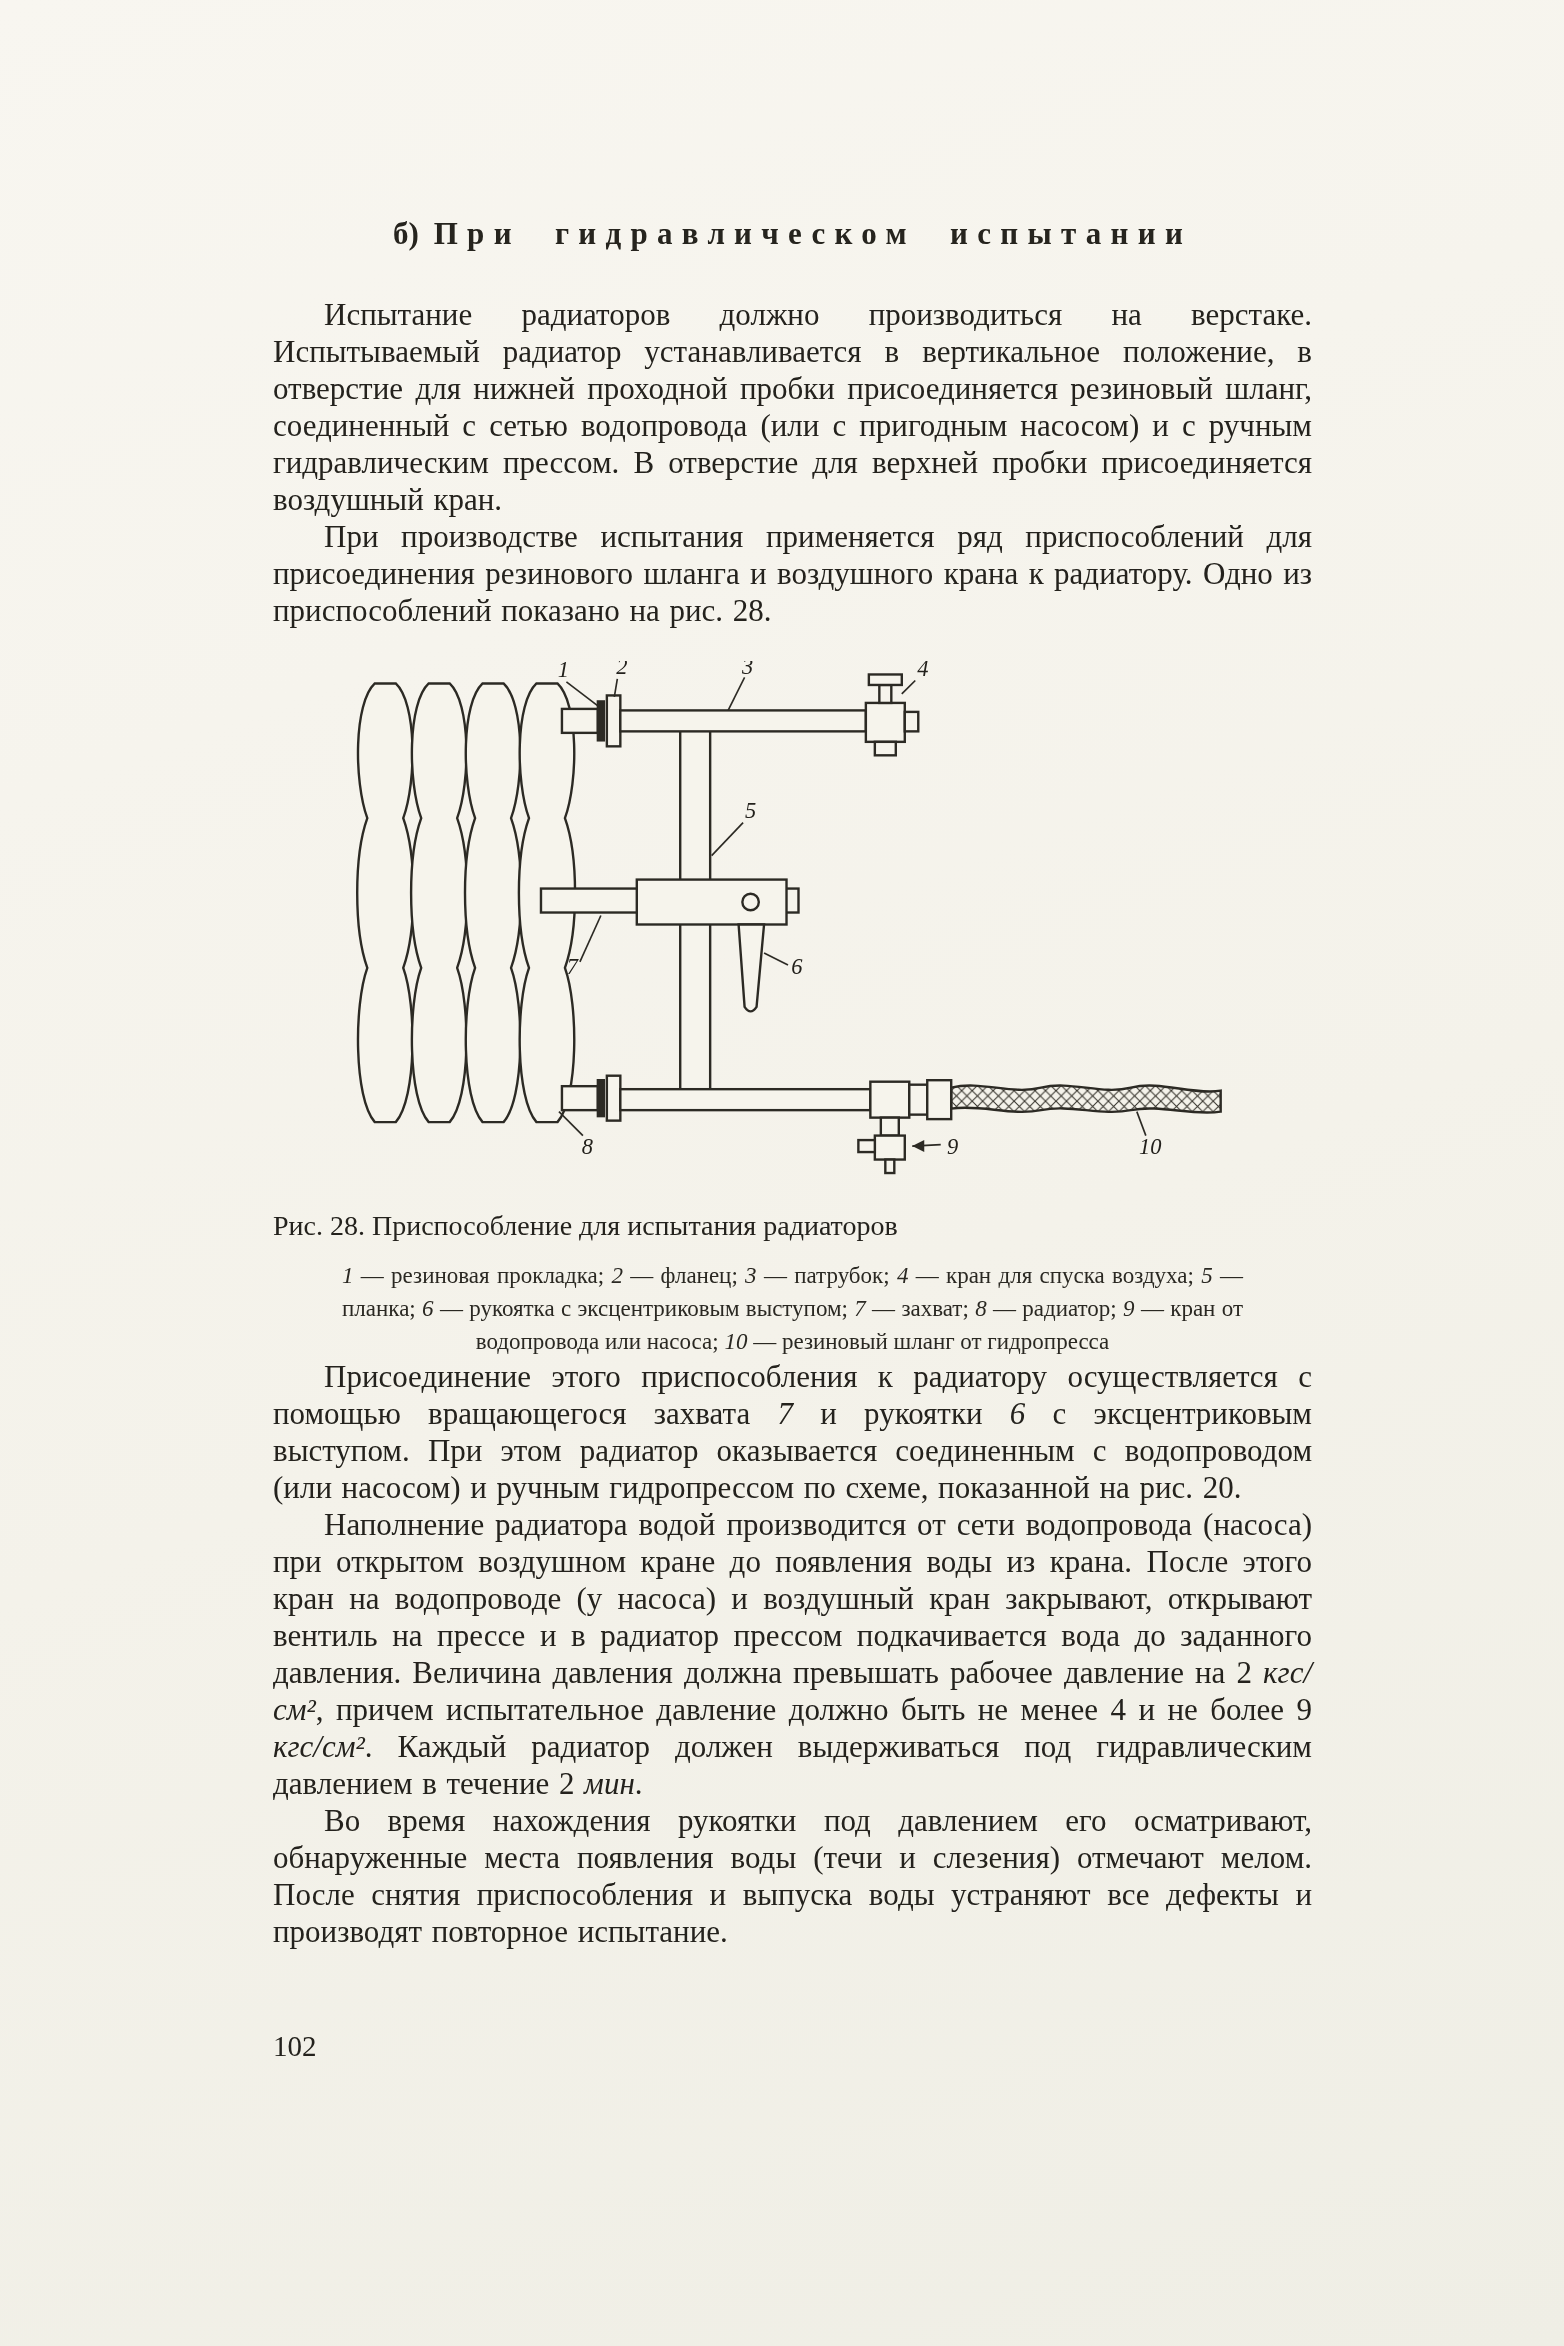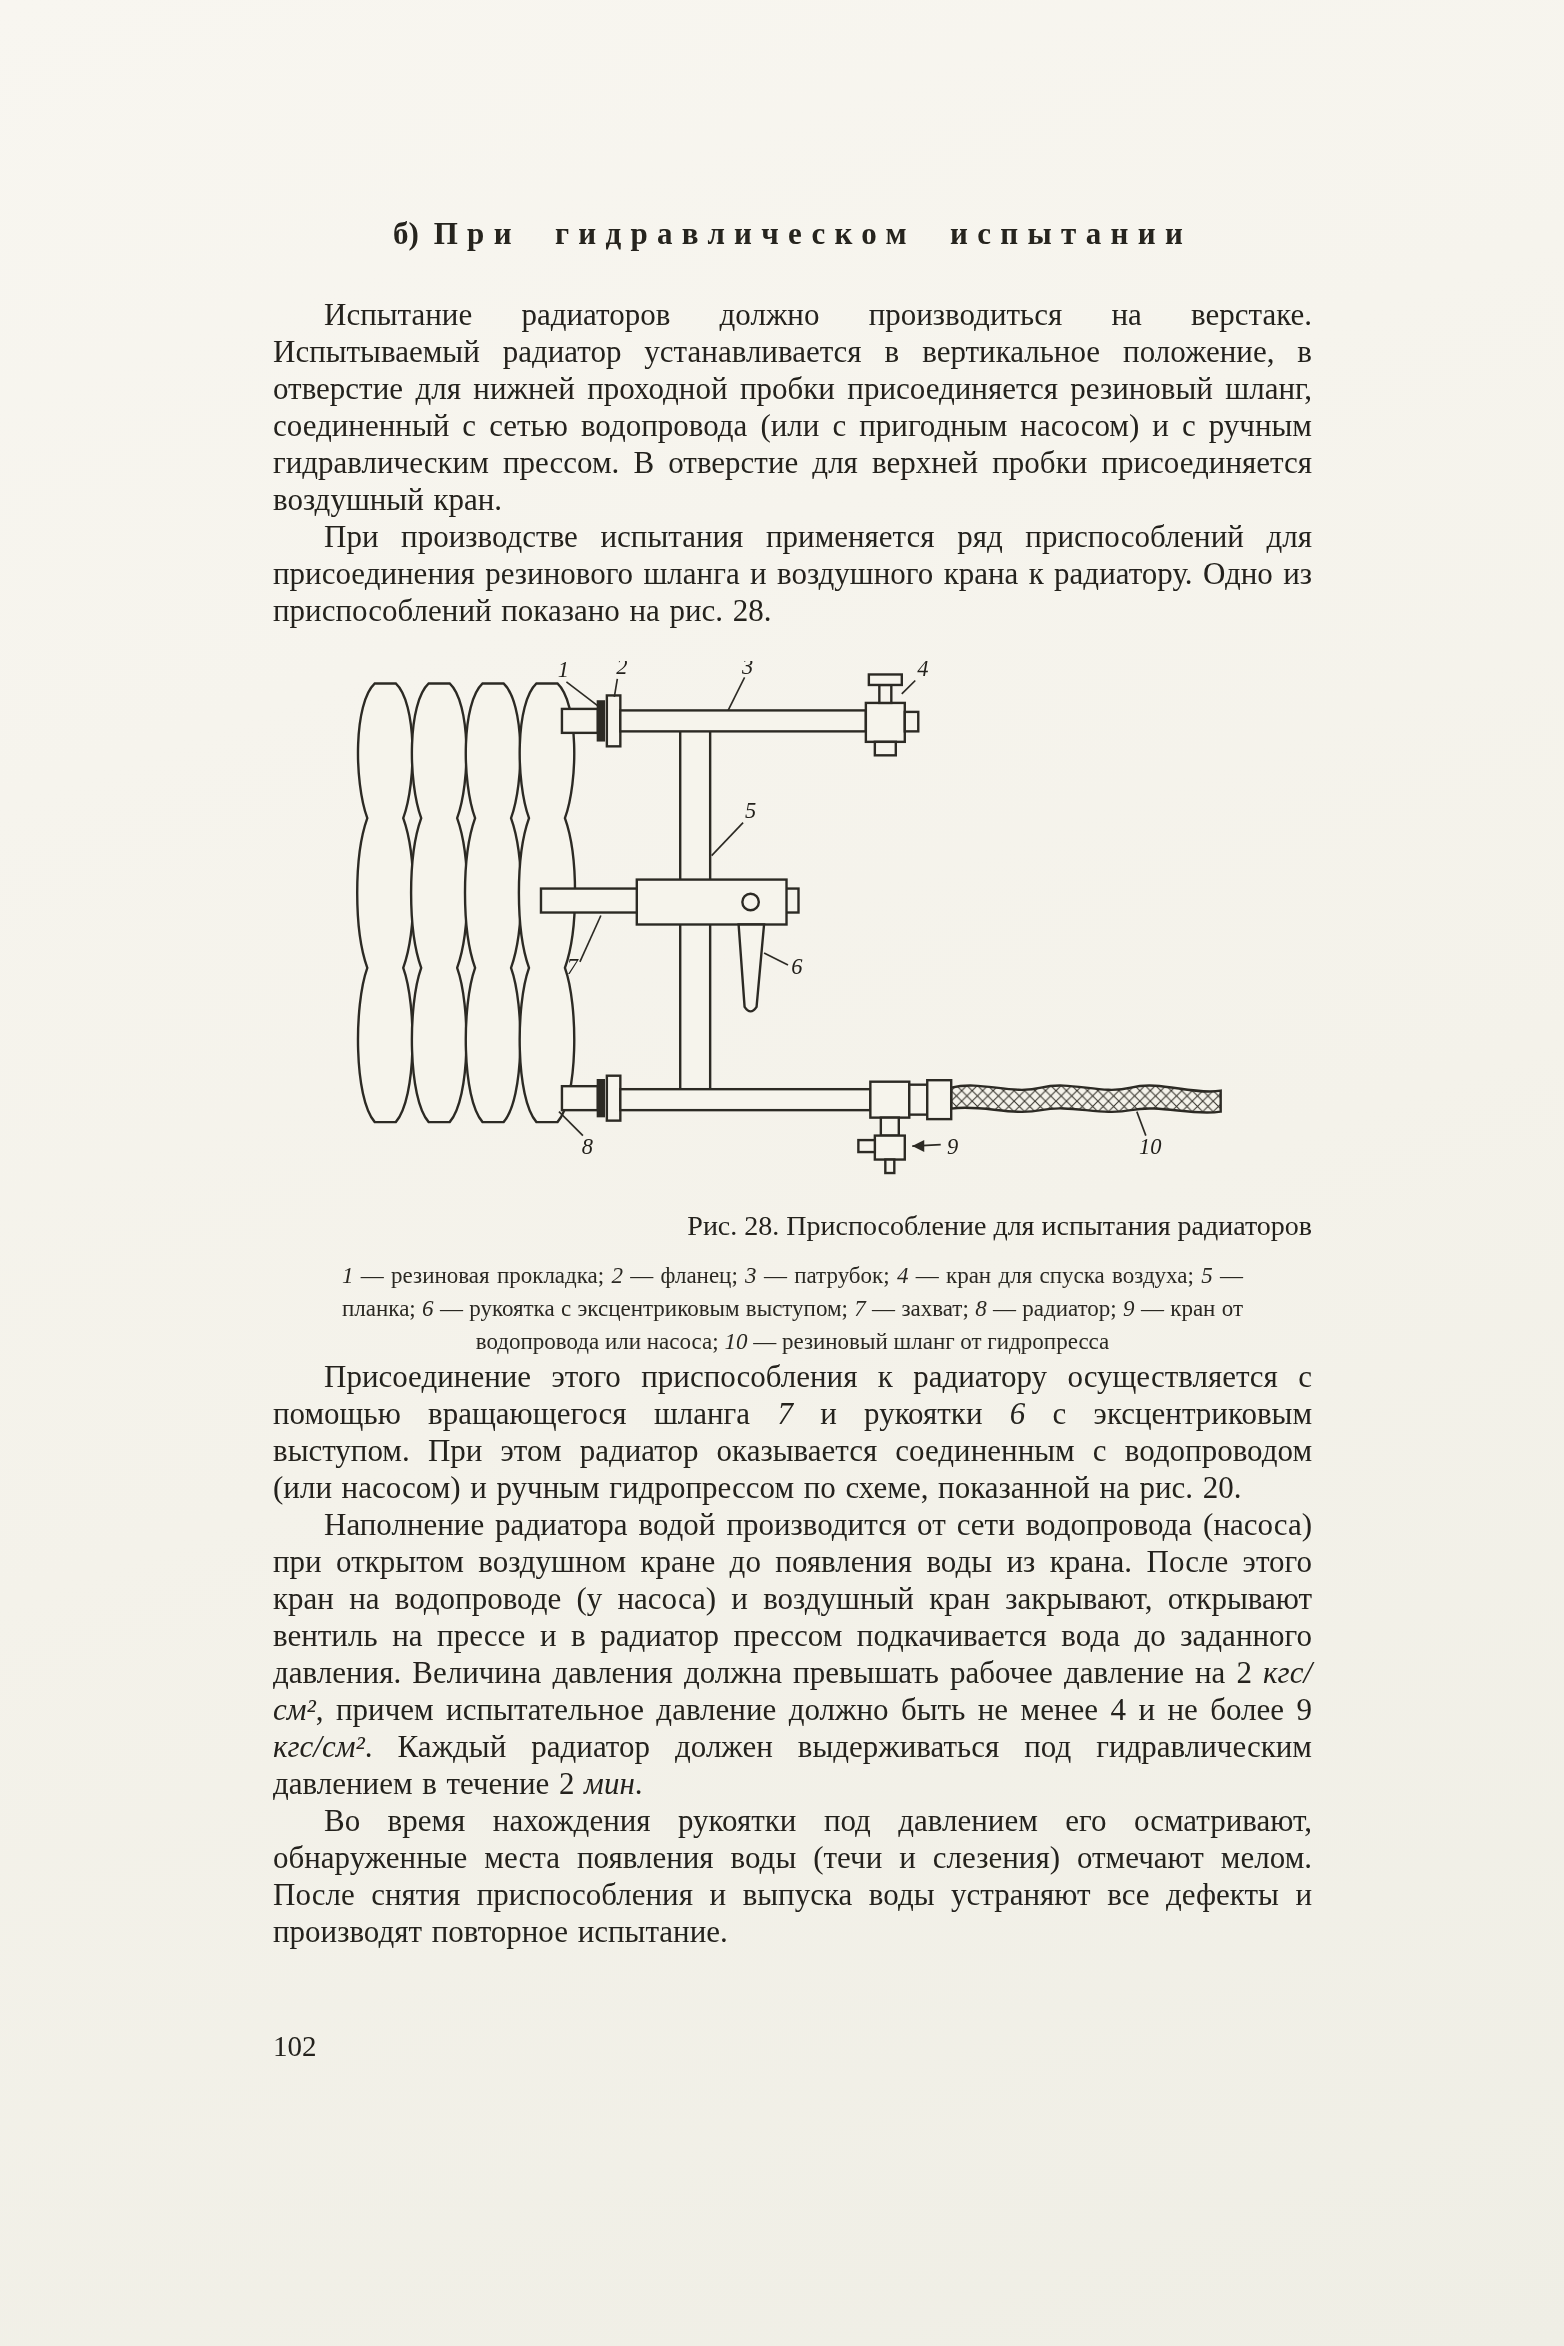--- a/index.html
+++ b/index.html
@@ -7,21 +7,21 @@
   body{width:1564px;height:2347px;background:#ecebe4;font-family:"Liberation Serif",serif}
   .page{position:relative;width:1564px;height:2347px;overflow:hidden;color:#24221d;
         background:linear-gradient(160deg,#f8f6f0 0%,#f4f2ea 55%,#efeee5 100%)}
   .content{position:absolute;left:273px;top:216px;width:1039px}
   h2.heading{margin:0 0 44px 0;font-size:31px;font-weight:bold;text-align:center;white-space:nowrap;color:#26241e}
   .heading .sp{letter-spacing:.30em;word-spacing:.55em;margin-left:15px}
   p.body-par{margin:0;font-size:31px;line-height:37px;text-align:justify;text-indent:51px;word-spacing:1.9px}
   p.body-par i{font-style:italic}
   .figure-wrap{margin:32px 0 0 0;text-align:center}
   .figure-wrap svg{display:block;margin:0 auto}
-  .caption{margin:23px 0 0 0;font-size:28px;line-height:36px;text-align:right}
+  .caption{margin:23px 0 0 0;font-size:28px;line-height:36px;text-align:left}
   .legend{margin:15px auto 0 auto;width:901px;font-size:23px;line-height:33px;
           text-align:justify;text-align-last:center;color:#2a2822}
   .legend i{font-style:italic}
   .after-figure{margin-top:61px}
   .page-number{margin-top:80px;font-size:29px;text-align:left}
 </style>
 </head>
 <body>
 
 <div class="page">
@@ -112,20 +112,20 @@
           <text x="163" y="329">8</text>
           <text x="407" y="329">9</text>
           <text x="539" y="329">10</text>
         </g>
       </svg>
 
       <p class="caption">Рис. 28. Приспособление для испытания радиаторов</p>
       <p class="legend"><i>1</i><span> — резиновая прокладка; </span><i>2</i><span> — фланец; </span><i>3</i><span> — патрубок; </span><i>4</i><span> — кран для спуска воздуха; </span><i>5</i><span> — планка; </span><i>6</i><span> — рукоятка с эксцентриковым выступом; </span><i>7</i><span> — захват; </span><i>8</i><span> — радиатор; </span><i>9</i><span> — кран от водопровода или насоса; </span><i>10</i><span> — резиновый шланг от гидропресса</span></p>
     </div>
 
-    <p class="body-par after-figure"><span>Присоединение этого приспособления к радиатору осуществляется с помощью вращающегося шланга </span><i>7</i><span> и рукоятки </span><i>6</i><span> с эксцентриковым выступом. При этом радиатор оказывается соединенным с водопроводом (или насосом) и ручным гидропрессом по схеме, показанной на рис. 20.</span></p>
+    <p class="body-par after-figure"><span>Присоединение этого приспособления к радиатору осуществляется с помощью вращающегося захвата </span><i>7</i><span> и рукоятки </span><i>6</i><span> с эксцентриковым выступом. При этом радиатор оказывается соединенным с водопроводом (или насосом) и ручным гидропрессом по схеме, показанной на рис. 20.</span></p>
     <p class="body-par"><span>Наполнение радиатора водой производится от сети водопровода (насоса) при открытом воздушном кране до появления воды из крана. После этого кран на водопроводе (у насоса) и воздушный кран закрывают, открывают вентиль на прессе и в радиатор прессом подкачивается вода до заданного давления. Величина давления должна превышать рабочее давление на 2 </span><i>кгс/см²</i><span>, причем испытательное давление должно быть не менее 4 и не более 9 </span><i>кгс/см²</i><span>. Каждый радиатор должен выдерживаться под гидравлическим давлением в течение 2 </span><i>мин</i><span>.</span></p>
     <p class="body-par"><span>Во время нахождения рукоятки под давлением его осматривают, обнаруженные места появления воды (течи и слезения) отмечают мелом. После снятия приспособления и выпуска воды устраняют все дефекты и производят повторное испытание.</span></p>
 
     <div class="page-number">102</div>
   </div>
 </div>
 
 
 </body></html>

